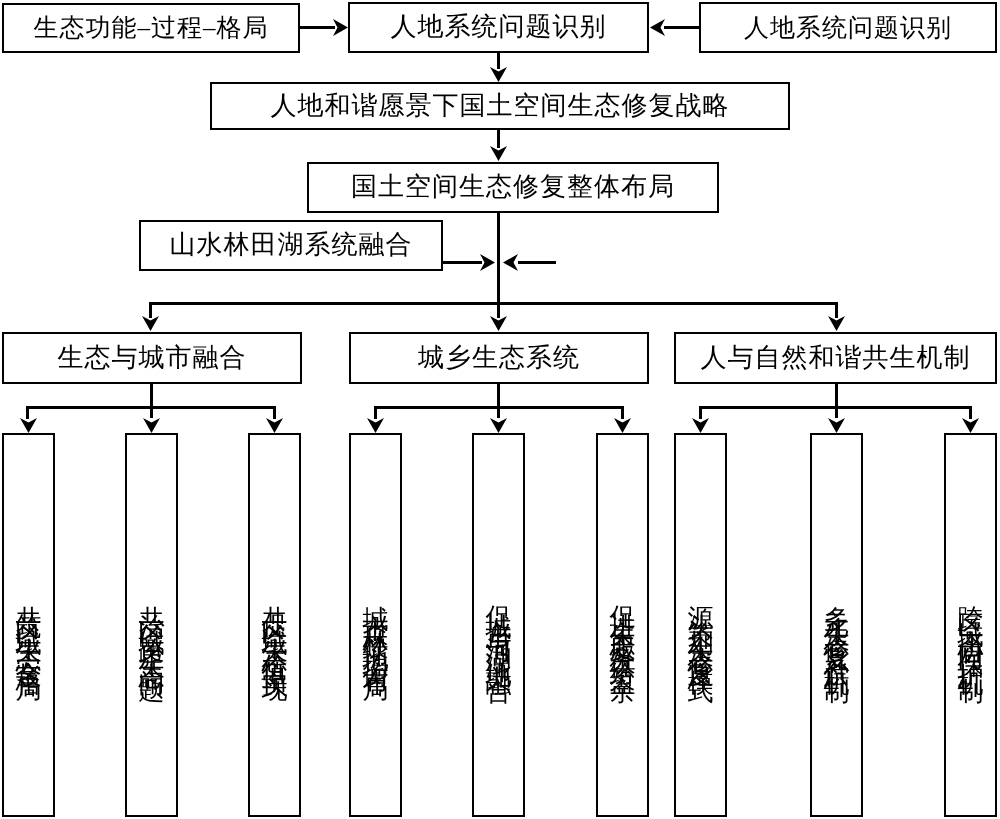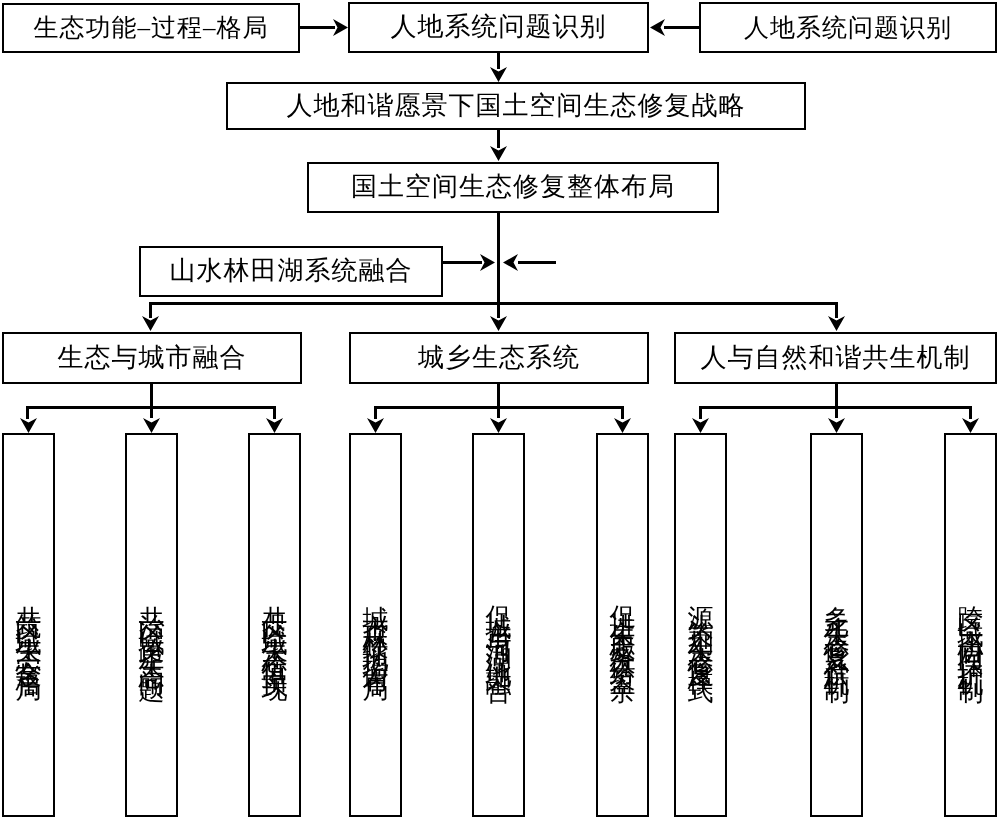--- a/index.html
+++ b/index.html
@@ -53,30 +53,30 @@
   <div class="box hbox small" style="left:699px; top:2px; width:298px; height:51px;">人地系统问题识别</div>
 
   <div class="ln hln" style="left:300px; top:26px; width:35px;"></div>
   <div class="ah ah-right" style="left:333px; top:19px;"></div>
   <div class="ln hln" style="left:664px; top:26px; width:35px;"></div>
   <div class="ah ah-left" style="left:650px; top:19px;"></div>
 
   <div class="ln vln" style="left:497px; top:53px; height:16px;"></div>
   <div class="ah ah-down" style="left:490px; top:67px;"></div>
 
-  <div class="box hbox" style="left:226px; top:82px; width:580px; height:48px;">人地和谐愿景下国土空间生态修复战略</div>
+  <div class="box hbox" style="left:210px; top:82px; width:580px; height:48px;">人地和谐愿景下国土空间生态修复战略</div>
 
   <div class="ln vln" style="left:497px; top:130px; height:18px;"></div>
   <div class="ah ah-down" style="left:490px; top:146px;"></div>
 
   <div class="box hbox" style="left:307px; top:162px; width:412px; height:51px;">国土空间生态修复整体布局</div>
 
   <div class="ln vln" style="left:497px; top:213px; height:105px;"></div>
 
-  <div class="box hbox" style="left:139px; top:246px; width:304px; height:51px;">山水林田湖系统融合</div>
+  <div class="box hbox" style="left:139px; top:220px; width:304px; height:51px;">山水林田湖系统融合</div>
 
   <div class="ln hln" style="left:443px; top:261px; width:39px;"></div>
   <div class="ah ah-right" style="left:480px; top:254px;"></div>
   <div class="ln hln" style="left:518px; top:261px; width:38px;"></div>
   <div class="ah ah-left" style="left:503px; top:254px;"></div>
 
   <div class="ln hln" style="left:149px; top:302px; width:688px;"></div>
   <div class="ln vln" style="left:149px; top:302px; height:16px;"></div>
   <div class="ah ah-down" style="left:142px; top:316px;"></div>
   <div class="ah ah-down" style="left:490px; top:316px;"></div>

